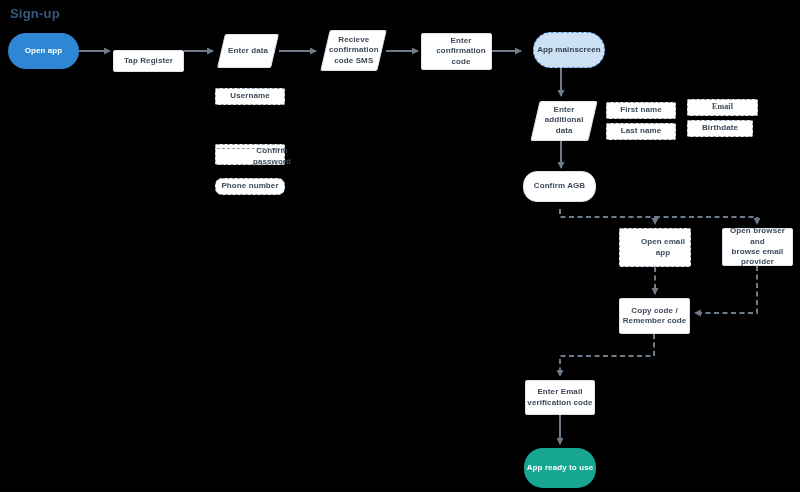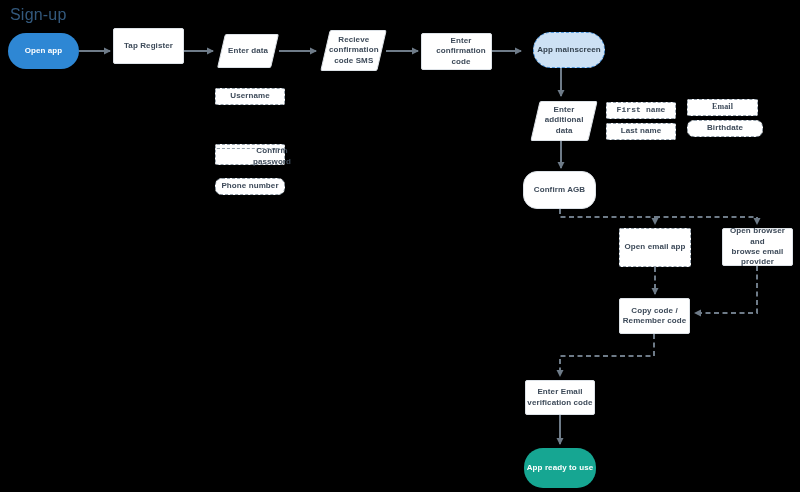--- a/index.html
+++ b/index.html
@@ -4,21 +4,21 @@
 <style>
   html,body { margin:0; padding:0; background:#000; }
   .canvas {
     position:relative; width:800px; height:492px;
     background:var(--background,#000);
     font-family:"Liberation Sans", sans-serif;
     overflow:hidden;
   }
   .title {
     position:absolute; left:10px; top:6px;
-    font-size:16px; font-weight:normal; color:var(--title,#33597d);
+    font-size:13px; font-weight:bold; color:var(--title,#33597d);
     letter-spacing:0.2px;
   }
   svg.edges { position:absolute; left:0; top:0; }
   .edge { fill:none; stroke:var(--connector,#6e7b88); stroke-width:2; }
   .edge.dashed { stroke-dasharray:5 3.5; }
   .node {
     position:absolute; box-sizing:border-box;
     display:flex; align-items:center; justify-content:center;
     text-align:center; white-space:pre-line;
     font-size:8px; font-weight:bold; line-height:1.3; letter-spacing:0.1px;
@@ -61,21 +61,21 @@
     <path class="edge dashed" marker-end="url(#ah)" d="M560 209 V217 H655 V224"></path>
     <path class="edge dashed" marker-end="url(#ah)" d="M655 217 H757 V224"></path>
     <path class="edge dashed" marker-end="url(#ah)" d="M655 267 V294"></path>
     <path class="edge dashed" marker-end="url(#ah)" d="M757 266 V313 H695"></path>
     <path class="edge dashed" marker-end="url(#ah)" d="M654 334 V356 H560 V376"></path>
     <path class="edge" marker-end="url(#ah)" d="M560 415 V444"></path>
   </svg>
 
   <div class="node pill start" style="left:8px; top:33px; width:71px; height:36px;">Open app</div>
 
-  <div class="node rect" style="left:113px; top:28px; width:71px; height:36px;">Tap Register</div>
+  <div class="node rect" style="left:113px; top:50px; width:71px; height:22px;">Tap Register</div>
 
   <div class="node rect para" style="left:221px; top:34px; width:54px; height:34px;">
     <span>Enter data</span>
   </div>
 
   <div class="node rect para" style="left:325px; top:30px; width:57px; height:41px;">
     <span>Recieve
 confirmation
 code SMS</span>
   </div>
@@ -88,28 +88,28 @@
   <div class="node input" style="left:215px; top:88px; width:70px; height:17px;">Username</div>
   <div class="node input" style="left:215px; top:118px; width:70px; height:17px;margin-top:26px;">Password</div>
   <div class="node input" style="left:215px; top:148px; width:70px; height:17px;padding-left:44px;">Confirm password</div>
   <div class="node input" style="left:215px; top:178px; width:70px; height:17px;border-radius:7px;">Phone number</div>
 
   <div class="node rect para" style="left:535px; top:101px; width:58px; height:40px;">
     <span>Enter
 additional data</span>
   </div>
 
-  <div class="node input" style="left:606px; top:102px; width:70px; height:17px;font-family:Liberation Mono, monospace;">First name</div>
+  <div class="node input" style="left:606px; top:102px; width:70px; height:17px;">First name</div>
   <div class="node input" style="left:687px; top:99px; width:71px; height:17px;font-family:Liberation Serif, serif;">Email</div>
   <div class="node input" style="left:606px; top:123px; width:70px; height:17px;">Last name</div>
-  <div class="node input" style="left:687px; top:120px; width:76px; height:17px;border-radius:7px;">Birthdate</div>
+  <div class="node input" style="left:687px; top:120px; width:66px; height:17px;">Birthdate</div>
 
-  <div class="node rect" style="left:523px; top:171px; width:73px; height:38px;border-radius:14px;">Confirm AGB</div>
+  <div class="node rect" style="left:523px; top:171px; width:73px; height:31px;border-radius:14px;">Confirm AGB</div>
 
-  <div class="node input" style="left:619px; top:228px; width:72px; height:39px;">Open email app</div>
+  <div class="node input" style="left:619px; top:228px; width:72px; height:39px;padding-left:16px;">Open email app</div>
 
   <div class="node rect" style="left:722px; top:228px; width:71px; height:38px;">Open browser and
 browse email
 provider</div>
 
   <div class="node rect" style="left:619px; top:298px; width:71px; height:36px;">Copy code /
 Remember code</div>
 
   <div class="node pill end" style="left:524px; top:448px; width:72px; height:40px;">App ready to use</div>
 

